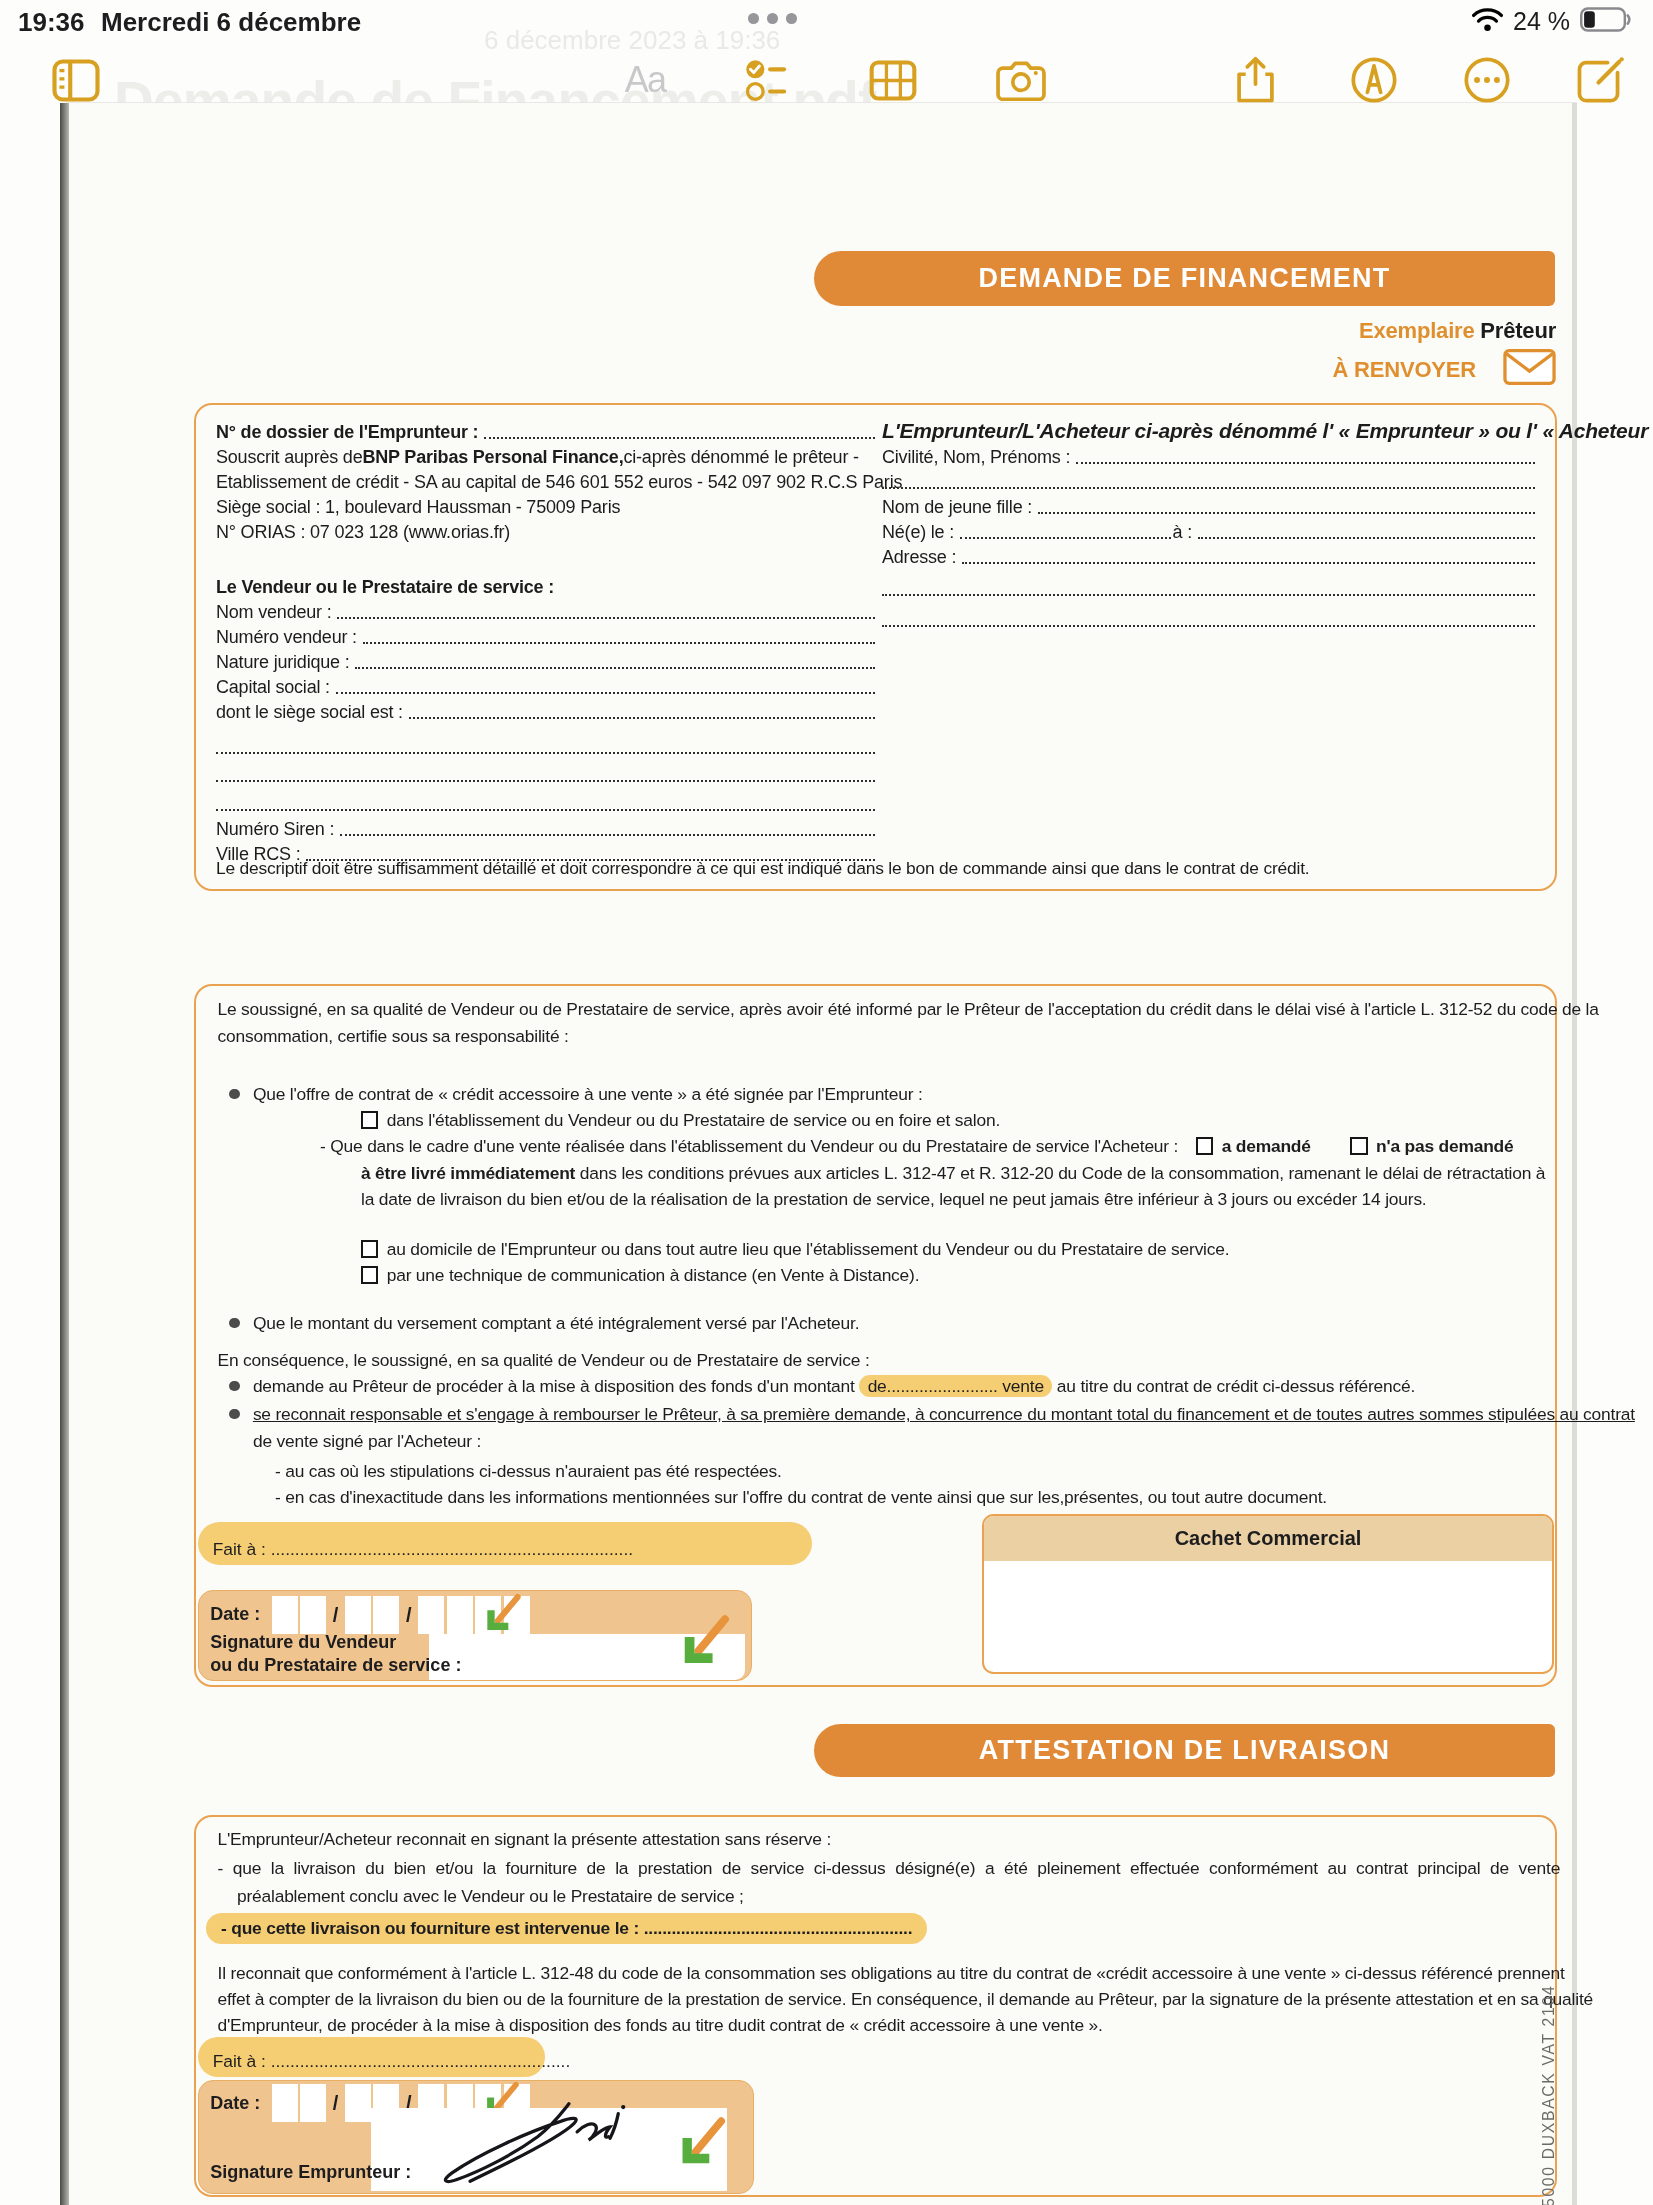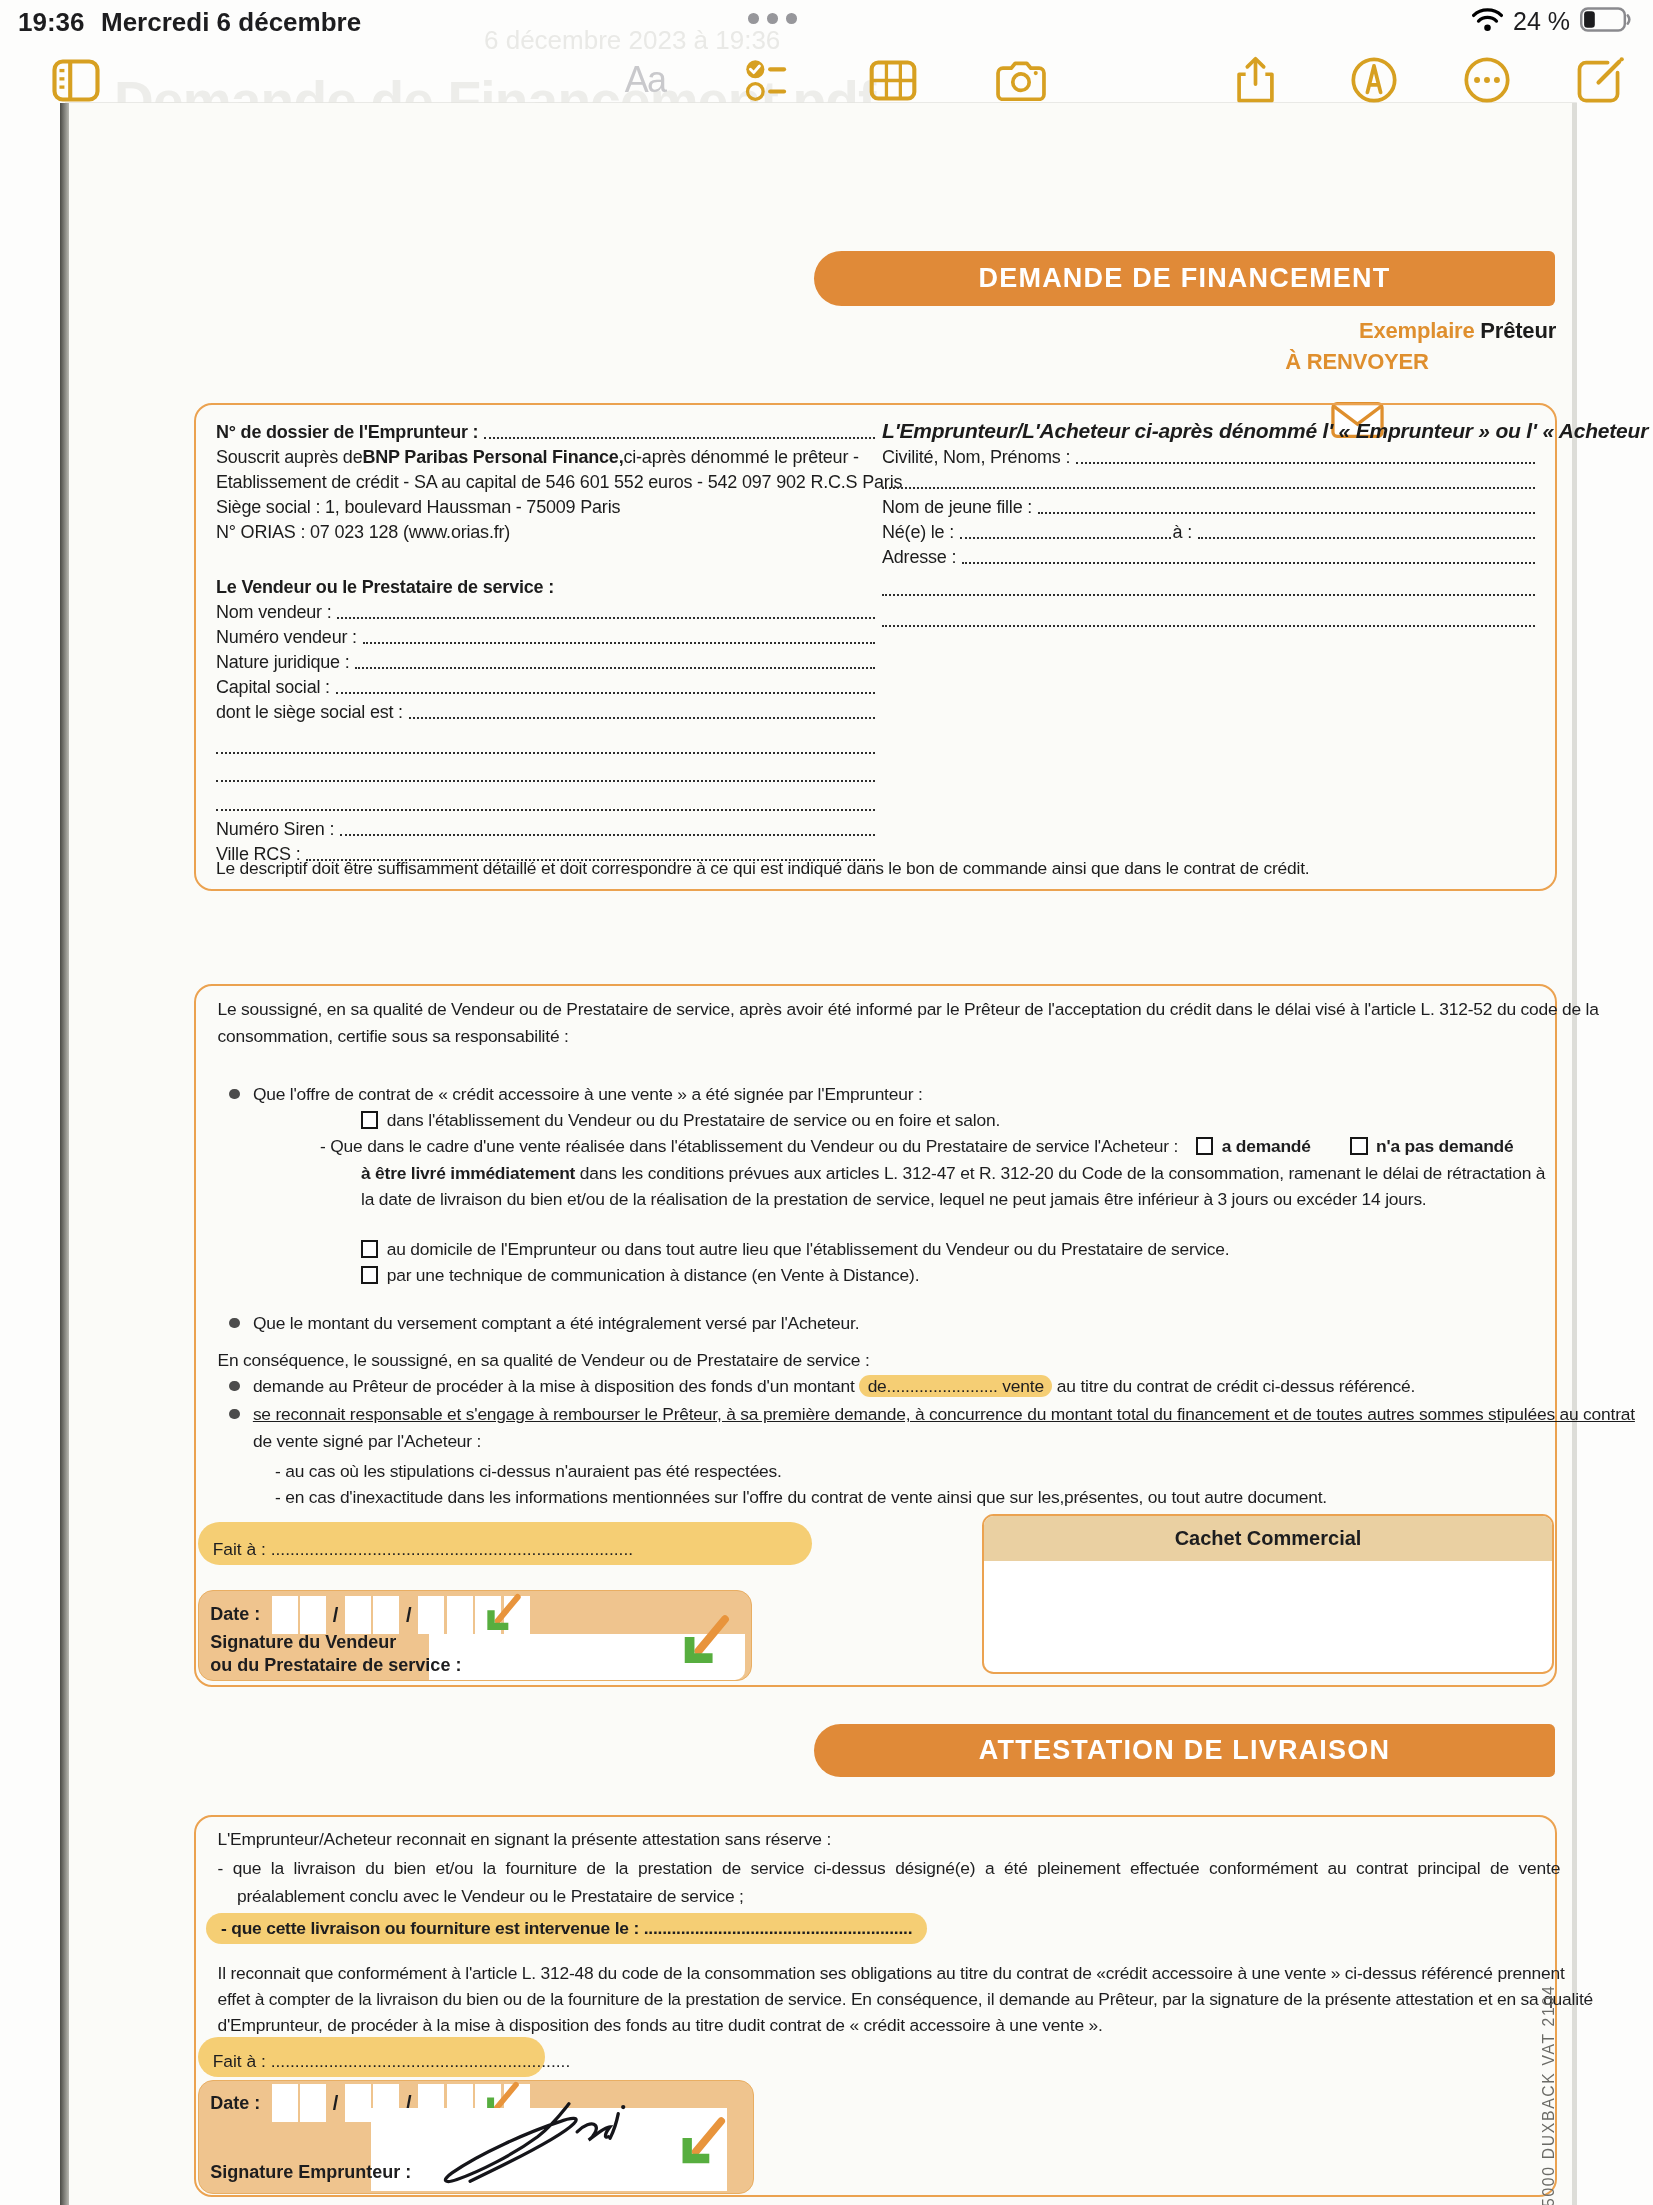--- a/index.html
+++ b/index.html
@@ -169,21 +169,21 @@
 <div id="page-edge-right"></div>
 
 <div class="banner" style="left:814px; top:251px; width:741px; height:55px;">
   <span>DEMANDE DE FINANCEMENT</span>
 </div>
 
 <div class="abs doc" style="left:1158px; top:318px; width:398px; text-align:right; z-index:4;">
   <div style="font-size:22px;">
     <span class="b" style="color:#DF8F2E;">Exemplaire</span><span class="b" style="color:#1c1c1c;"> Prêteur</span>
   </div>
-  <div style="font-size:22px; margin-top:5px; display:flex; justify-content:flex-end; align-items:center; gap:27px;flex-direction:column;">
+  <div style="font-size:22px; margin-top:5px; display:flex; justify-content:flex-end; align-items:center; gap:27px;">
     <span class="b" style="color:#DF8F2E;">À RENVOYER</span>
     <span>
       <svg width="53" height="36" viewBox="0 0 64 44">
           <rect x="2" y="2" width="60" height="40" rx="5" fill="#fff" stroke="#DF8F2E" stroke-width="4"></rect>
           <path d="M4 6 L32 27 L60 6" fill="none" stroke="#DF8F2E" stroke-width="4"></path>
         </svg>
     </span>
   </div>
 </div>
 

